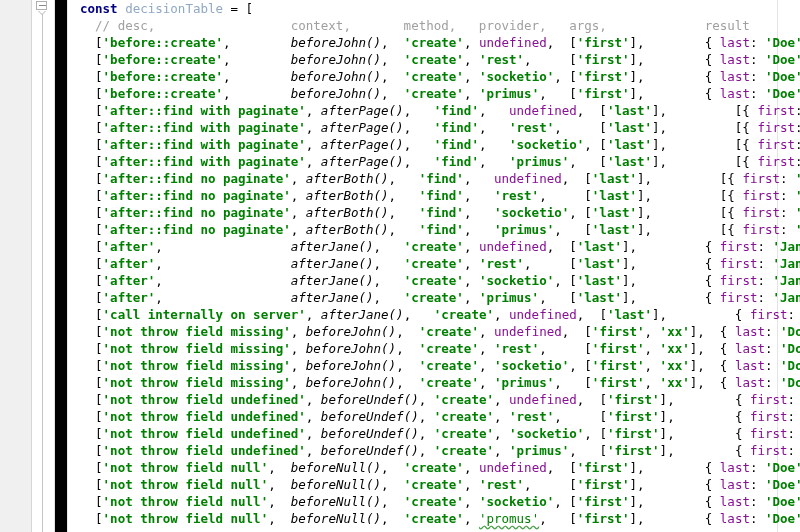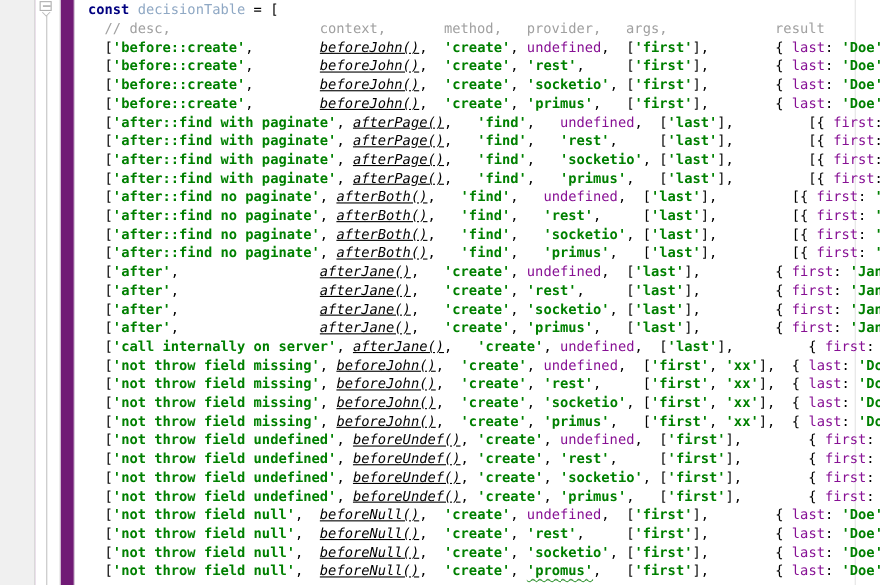--- a/index.html
+++ b/index.html
@@ -6,21 +6,21 @@
   html, body {
     margin: 0;
     padding: 0;
     background: #ffffff;
   }
   #editor-root {
     position: relative;
     width: 800px;
     height: 532px;
     overflow: hidden;
-    background: #701a75;
+    background: #000000;
     font-family: "DejaVu Sans Mono", "Liberation Mono", monospace;
   }
 
   
   .gutter {
     position: absolute;
     left: 0; top: 0;
     width: 31px;
     height: 532px;
     background: #f0f0f0;
@@ -114,26 +114,26 @@
   }
 
   
   .tok-keyword   { color: #000080; font-weight: bold; }
   .tok-ident     { color: #8fa8c4; }
   .tok-plain     { color: #000000; }
   .tok-comment   { color: #a0a0a0; }
   .tok-string    { color: #008000; font-weight: bold; }
   .tok-constant  { color: #871094; font-weight: normal; }
   .tok-prop      { color: #871094; }
-  .tok-func      { color: #000000; font-style: italic; text-decoration: underline; }
+  .tok-func      { color: #000000; font-style: italic; }
   .tok-bracket   { color: #000000; }
   .tok-punct     { color: #000000; }
   .tok-typo {
     color: #008000;
-    font-weight: bold;
+    font-weight: normal;
     text-decoration: underline wavy #4aa04a;
     text-decoration-skip-ink: none;
     text-underline-offset: 2px;
   }
 </style>
 </head>
 <body>
 
 <div id="editor-root">
 

